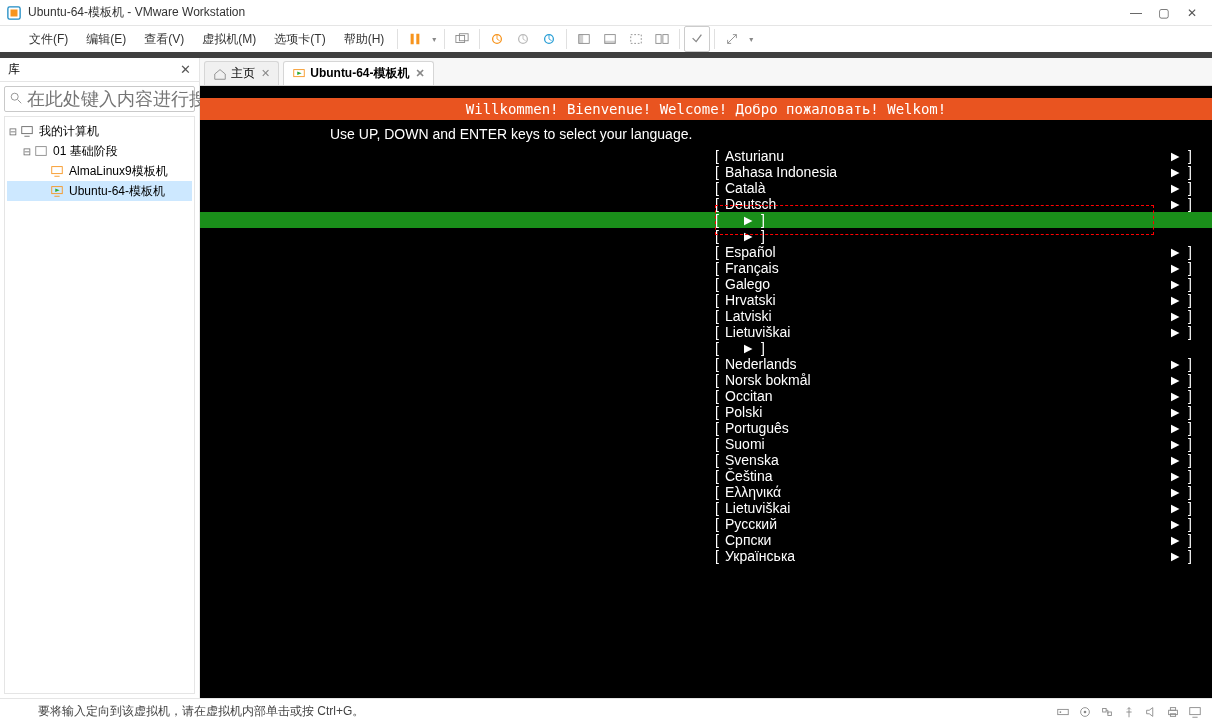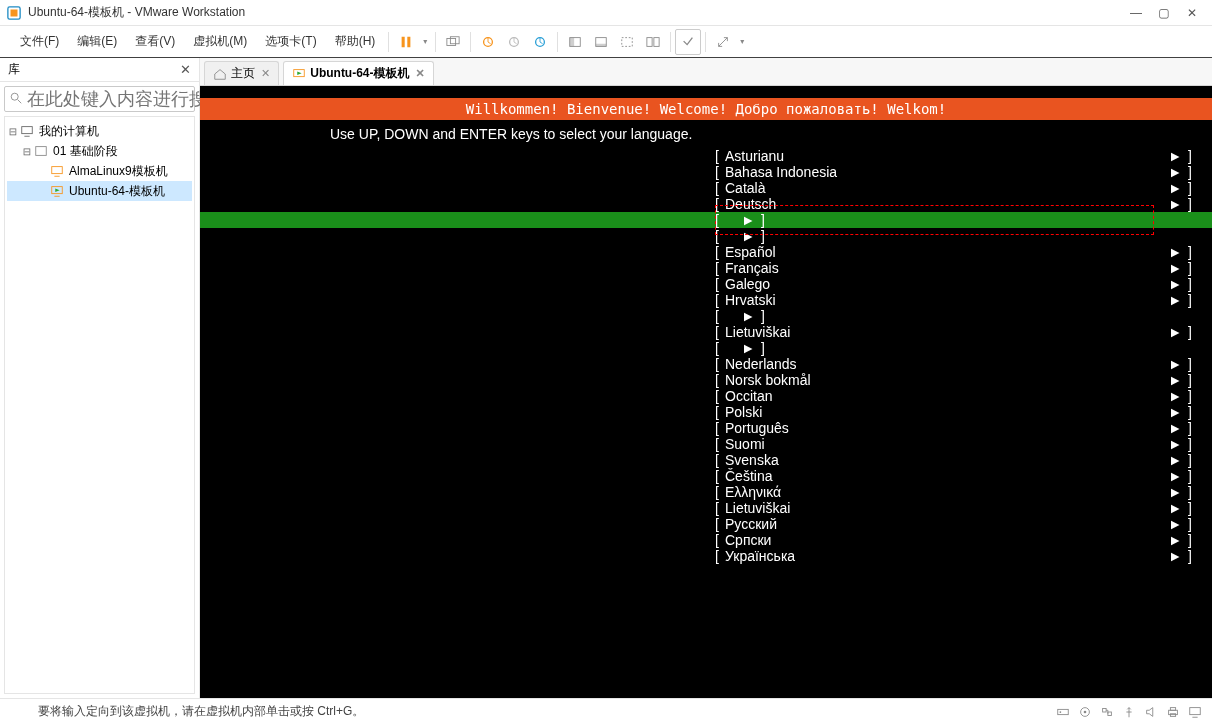--- a/index.html
+++ b/index.html
@@ -3,21 +3,21 @@
 <meta charset="utf-8">
 <style>
 *{box-sizing:border-box;margin:0;padding:0;font-family:"Microsoft YaHei",Tahoma,sans-serif;}
 html,body{width:1212px;height:724px;overflow:hidden;background:#fff;}
 
 .titlebar{height:26px;display:flex;align-items:center;padding:0 6px;border-bottom:1px solid #e5e5e5;font-size:12px;color:#333;}
 .titlebar .app-icon{width:16px;height:16px;margin-right:6px;display:inline-flex;align-items:center;justify-content:center;}
 .titlebar .title{flex:1;}
 .titlebar .win-btn{width:28px;text-align:center;font-size:12px;color:#555;cursor:default;}
 
-.menubar{height:32px;display:flex;align-items:center;padding:0 11px;border-bottom:1px solid #404040;font-size:12px;color:#333;}
+.menubar{height:32px;display:flex;align-items:center;padding:0 20px;border-bottom:6px solid #404040;font-size:12px;color:#333;}
 .menubar .menu{padding:4px 9px;cursor:default;}
 .menubar .sep{width:1px;height:20px;background:#e0e0e0;margin:0 4px;}
 .menubar .tbtn{width:26px;height:26px;display:inline-flex;align-items:center;justify-content:center;color:#666;cursor:default;}
 .menubar .tbtn svg{display:block;}
 .menubar .tbtn.pause{color:#f7941d;}
 .menubar .dd{font-size:8px;color:#888;padding-left:0;width:12px;}
 
 .main{display:flex;height:640px;}
 
 .sidebar{width:200px;border-right:1px solid #e5e5e5;display:flex;flex-direction:column;}
@@ -306,20 +306,21 @@
               <span class="rb">]</span>
             </div>
             <div class="lang-row">
               <span class="lb">[</span>
               <span class="name">Hrvatski</span>
               <span class="ar">►</span>
               <span class="rb">]</span>
             </div>
             <div class="lang-row">
               <span class="lb">[</span>
+              <span class="name">Latviski</span>
               <span class="ar">►</span>
               <span class="rb">]</span>
             </div>
             <div class="lang-row">
               <span class="lb">[</span>
               <span class="name">Lietuviškai</span>
               <span class="ar">►</span>
               <span class="rb">]</span>
             </div>
             <div class="lang-row">

